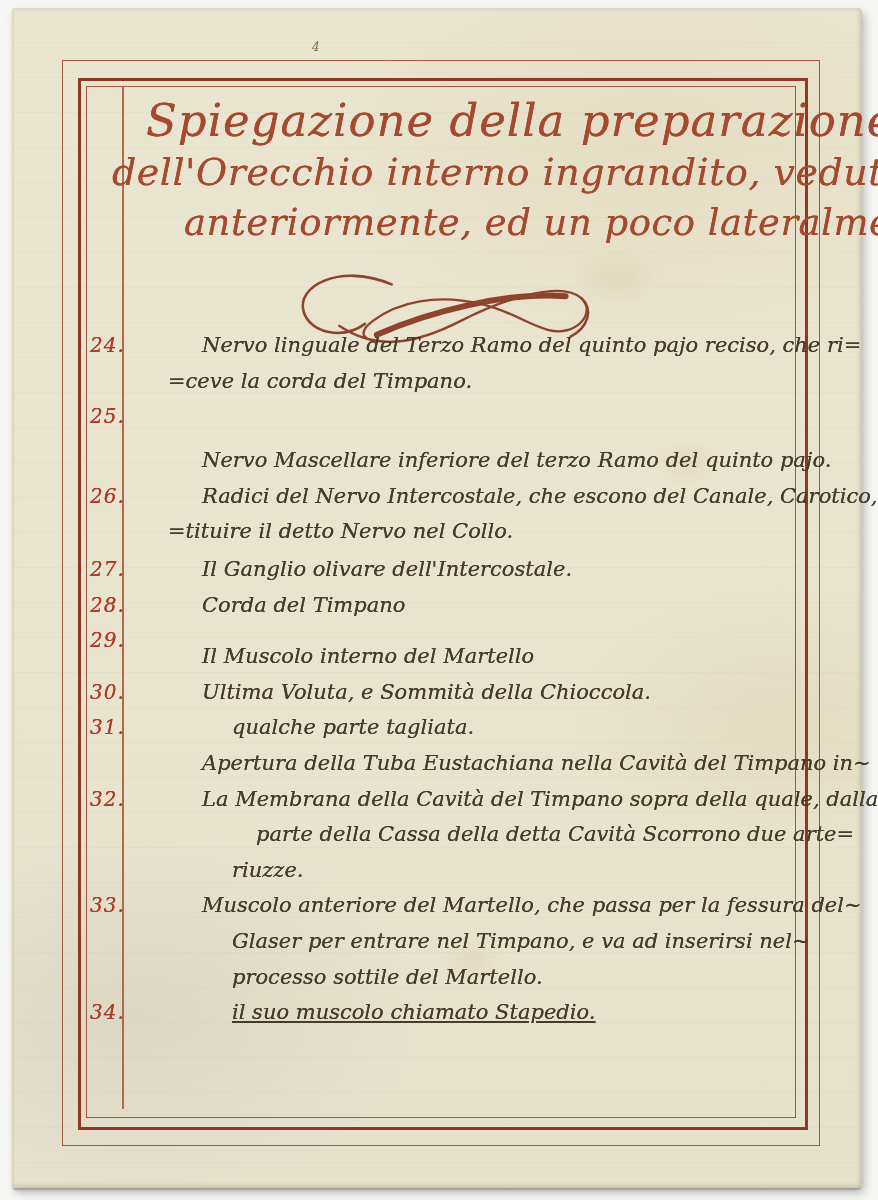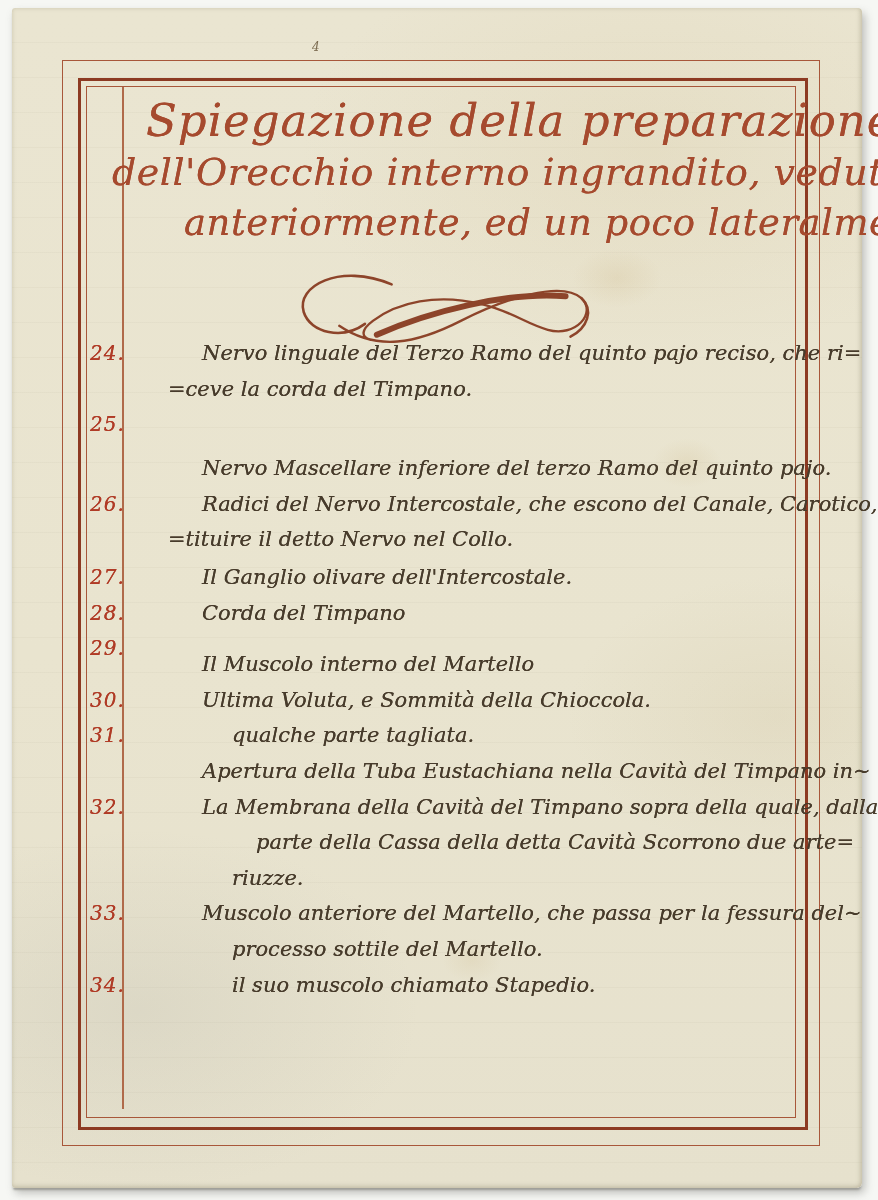--- a/index.html
+++ b/index.html
@@ -39,21 +39,21 @@
   }
   
   .title-block{position:absolute;left:0;top:86px;width:850px;color:#a64a2e;font-style:italic;}
   .title-line{white-space:nowrap;text-shadow:0 0 0.5px #a64a2e;}
   .title-line.l1{margin-left:134px;font-size:45px;letter-spacing:1px;}
   .title-line.l2{margin-left:100px;font-size:38px;margin-top:3px;letter-spacing:0.5px;}
   .title-line.l3{margin-left:172px;font-size:37px;margin-top:7px;letter-spacing:0.5px;}
   
   .flourish{position:absolute;left:266px;top:258px;width:336px;height:92px;}
   
-  .entries{position:absolute;left:78px;top:328px;width:716px;}
+  .entries{position:absolute;left:78px;top:320px;width:716px;}
   .entry{display:flex;align-items:flex-start;}
   .entry.gap-before{margin-top:2px;}
   .entry-num{
     width:40px;flex:none;
     color:#b03b26;font-size:20px;font-style:italic;
     line-height:35.6px;letter-spacing:1px;
     text-shadow:0 0 0.4px #b03b26;
   }
   .entry-lines{flex:1;color:#473b2b;}
   .entry-line{
@@ -153,24 +153,25 @@
         <div class="entry-lines">
           <div class="entry-line" style="padding-left: 72px;">La Membrana della Cavità del Timpano sopra della quale, dalla</div>
           <div class="entry-line" style="padding-left: 102px; text-align: center;">parte della Cassa della detta Cavità Scorrono due arte=</div>
           <div class="entry-line" style="padding-left: 102px;">riuzze.</div>
         </div>
       </div>
       <div class="entry">
         <div class="entry-num">33.</div>
         <div class="entry-lines">
           <div class="entry-line" style="padding-left: 72px;">Muscolo anteriore del Martello, che passa per la fessura del∼</div>
+          <div class="entry-line" style="padding-left: 102px;">Glaser per entrare nel Timpano, e va ad inserirsi nel∼</div>
           <div class="entry-line" style="padding-left: 102px;">processo sottile del Martello.</div>
         </div>
       </div>
       <div class="entry">
         <div class="entry-num">34.</div>
         <div class="entry-lines">
-          <div class="entry-line" style="padding-left: 102px;">il suo muscolo chiamato Stapedio.</div>
+          <div class="entry-line" style="padding-left: 102px; text-decoration: underline;">il suo muscolo chiamato Stapedio.</div>
         </div>
       </div>
     </div>
 
 </div>
 
 </body></html>

